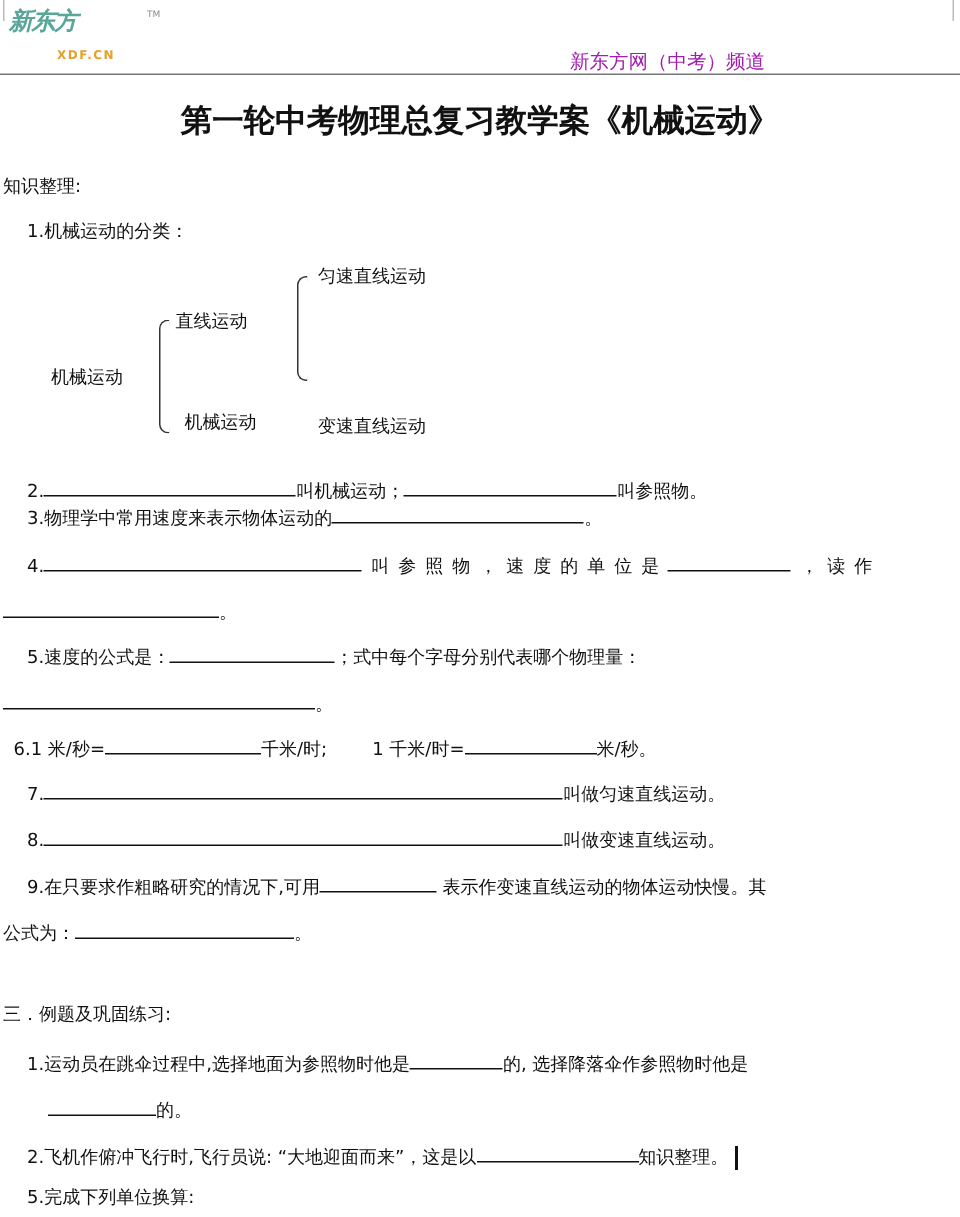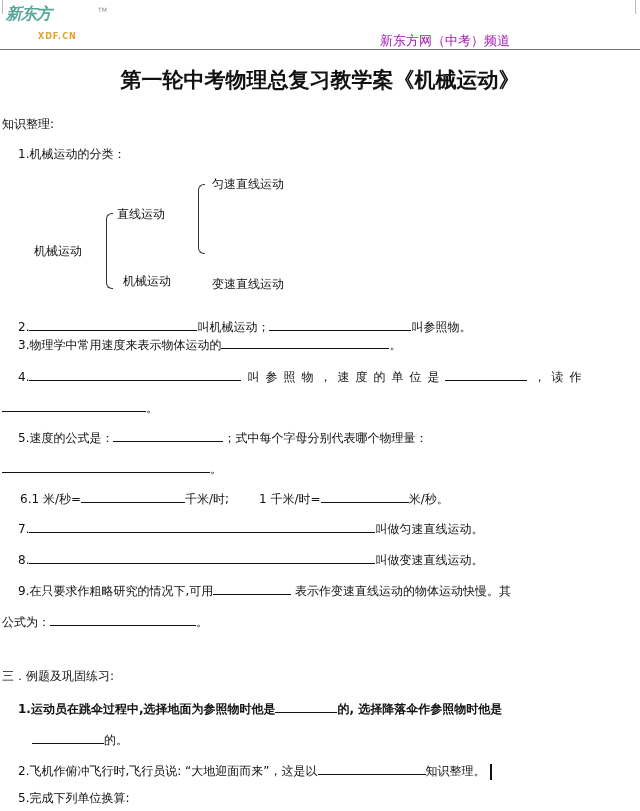--- a/index.html
+++ b/index.html
@@ -68,42 +68,42 @@
   <span class="blank" style="width:144px;"></span><span>。</span>
 </div>
 
 <div class="abs t" style="left:18px; top:427px;">
   <span>5.速度的公式是：</span><span class="blank" style="width:110px;"></span><span>；式中每个字母分别代表哪个物理量：</span>
 </div>
 <div class="abs t" style="left:2px; top:458px;">
   <span class="blank" style="width:208px;"></span><span>。</span>
 </div>
 
-<div class="abs t" style="left:20px; top:488px;">
+<div class="abs t" style="left:9px; top:488px;">
   <span>6.1 米/秒=</span><span class="blank" style="width:104px;"></span><span>千米/时;</span><span style="display:inline-block;width:30px;"></span><span>1 千米/时=</span><span class="blank" style="width:88px;"></span><span>米/秒。</span>
 </div>
 
 <div class="abs t" style="left:18px; top:518px;">
   <span>7.</span><span class="blank" style="width:346px;"></span><span>叫做匀速直线运动。</span>
 </div>
 
 <div class="abs t" style="left:18px; top:549px;">
   <span>8.</span><span class="blank" style="width:346px;"></span><span>叫做变速直线运动。</span>
 </div>
 
 <div class="abs t" style="left:18px; top:580px;">
   <span>9.在只要求作粗略研究的情况下,可用</span><span class="blank" style="width:78px;"></span><span> 表示作变速直线运动的物体运动快慢。其</span>
 </div>
 <div class="abs t" style="left:2px; top:611px;">
   <span>公式为：</span><span class="blank" style="width:146px;"></span><span>。</span>
 </div>
 
 <div class="abs t" style="left:2px; top:668px;text-align:center;">三．例题及巩固练习:</div>
 
-<div class="abs t" style="left:18px; top:698px;font-weight:bold;">
+<div class="abs t" style="left:18px; top:698px;">
   <span>1.运动员在跳伞过程中,选择地面为参照物时他是</span><span class="blank" style="width:62px;"></span><span>的, 选择降落伞作参照物时他是</span>
 </div>
 <div class="abs t" style="left:32px; top:729px;">
   <span class="blank" style="width:72px;"></span><span>的。</span>
 </div>
 
 <div class="abs t" style="left:18px; top:760px;">
   <span>2.飞机作俯冲飞行时,飞行员说: “大地迎面而来”，这是以</span><span class="blank" style="width:108px;"></span><span>知识整理。</span><span class="cursor"></span>
 </div>
 

